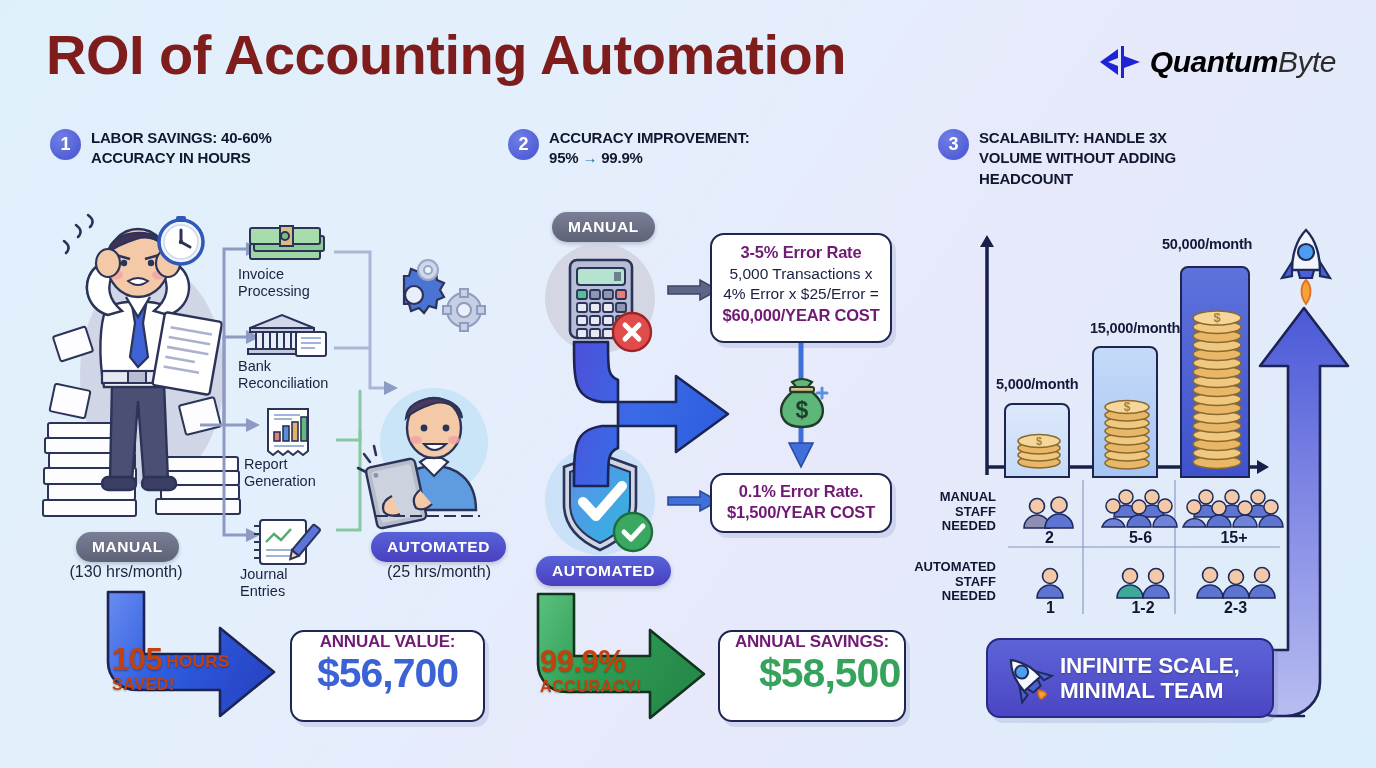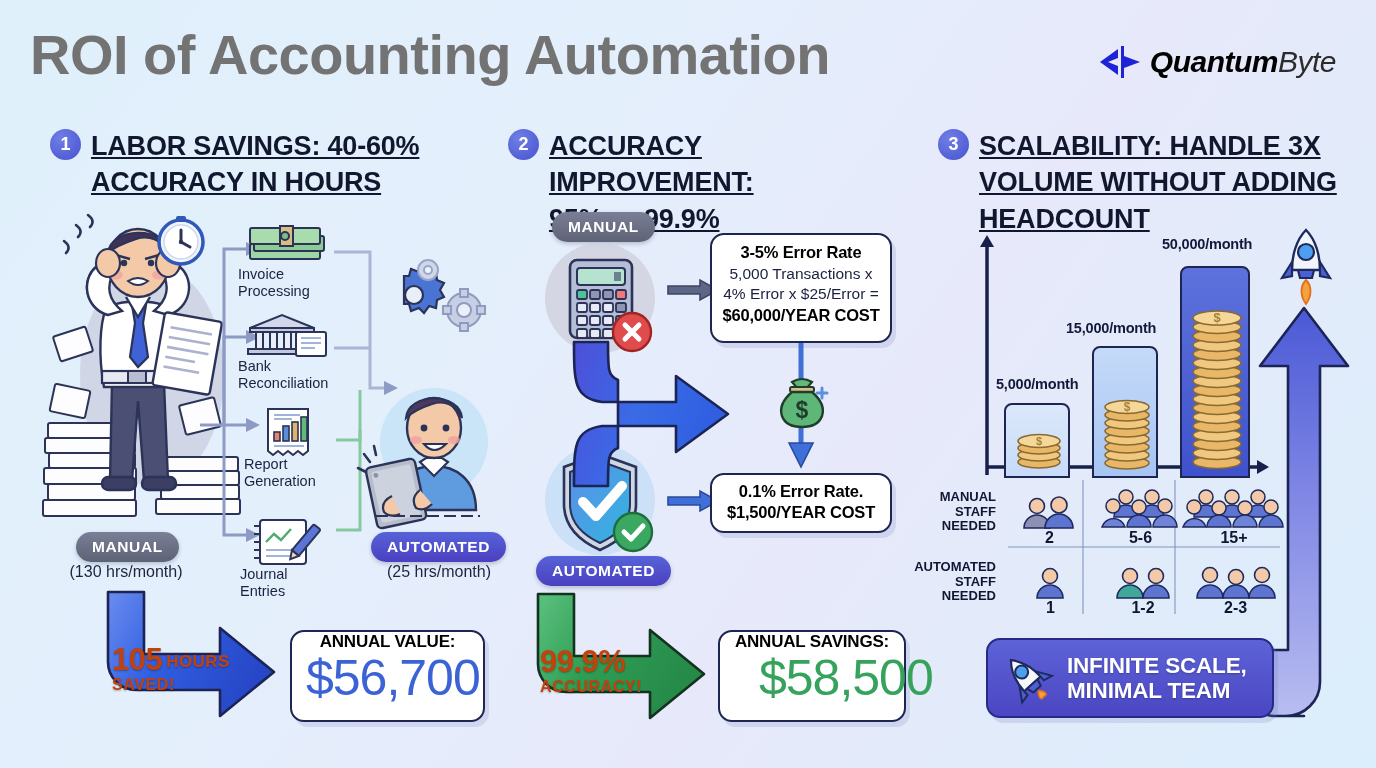--- a/index.html
+++ b/index.html
@@ -6,23 +6,23 @@
   html, body { width: 1376px; height: 768px; overflow: hidden; }
   body {
     font-family: "Liberation Sans", sans-serif;
     background: linear-gradient(125deg, #dff0fb 0%, #e4effc 35%, #e7e9fa 62%, #dbeefb 100%);
     position: relative;
     color: #141b3d;
   }
 
   
   #page-title {
-    position: absolute; left: 30px; top: 26px;
+    position: absolute; left: 46px; top: 26px;
     font-size: 56px; font-weight: bold; letter-spacing: -0.5px;
-    color: #737373; line-height: 1.05;
+    color: #7f1d1d; line-height: 1.05;
   }
   #brand-logo {
     position: absolute; right: 40px; top: 42px;
     display: flex; align-items: center; gap: 6px;
   }
   #brand-logo .mark { width: 46px; height: 40px; }
   #brand-logo .word { font-size: 30px; font-style: italic; letter-spacing: -0.5px; }
   #brand-logo .word b { font-weight: bold; color: #000; }
   #brand-logo .word i { font-style: italic; color: #2c2c2c; font-weight: 500; }
 
@@ -30,22 +30,22 @@
   .sec-head { position: absolute; display: flex; gap: 10px; align-items: flex-start; }
   .sec-num {
     flex: 0 0 auto;
     width: 31px; height: 31px; border-radius: 50%;
     background: radial-gradient(circle at 35% 30%, #6f7ee6, #4753cf);
     color: #fff; font-size: 18px; font-weight: bold;
     display: flex; align-items: center; justify-content: center;
     margin-top: 1px;
   }
   .sec-title {
-    font-size: 27px; font-weight: bold; line-height: 1.35;
-    letter-spacing: -0.2px; color: #10172f; text-decoration: underline;
+    font-size: 15px; font-weight: bold; line-height: 1.35;
+    letter-spacing: -0.2px; color: #10172f;
   }
   .sec-title .arrowchar { color: #1b6ea8; font-weight: bold; }
   #sec1 { left: 50px; top: 128px; width: 400px; }
   #sec2 { left: 508px; top: 128px; width: 400px; }
   #sec3 { left: 938px; top: 128px; width: 420px; }
 
   
   .pill {
     display: inline-flex; align-items: center; justify-content: center;
     border-radius: 20px; color: #fff; font-weight: bold;
@@ -59,23 +59,23 @@
   .sub-note { font-size: 16px; color: #1d2440; text-align: center; }
 
   .card {
     background: #fff;
     border: 2.5px solid #1d2550;
     border-radius: 14px;
     box-shadow: 4px 5px 0 rgba(120,130,190,.20);
     text-align: center;
     padding: 0 14px;
   }
-  .card .hd { font-size: 17px; font-weight: bold; color: #000000; letter-spacing: -0.2px; }
+  .card .hd { font-size: 17px; font-weight: bold; color: #701a75; letter-spacing: -0.2px; }
   .card .body { font-size: 15.5px; color: #1a2140; line-height: 1.28; }
-  .card .big { font-size: 50px; font-weight: normal; letter-spacing: -1px; line-height: 1.05; text-align: center; }
+  .card .big { font-size: 41px; font-weight: bold; letter-spacing: -1px; line-height: 1.05; text-align: center; }
   .big-blue  { color: #3b63d6; }
   .big-green { color: #36a35c; margin-left: 25px; }
 
   
   .proc-label { font-size: 14.5px; line-height: 1.15; color: #1b2240; }
 
   
   .res-arrow { position: absolute; }
   .res-arrow .txt {
     position: absolute; color: #c2410c; text-align: left;
@@ -106,21 +106,21 @@
   .staff-count { font-size: 16px; font-weight: bold; color: #101733; line-height: 1; margin-top: 1px; }
   .vdiv { position: absolute; top: 0; width: 1.5px; height: 134px; background: rgba(120,140,190,.5); }
   .hdiv { position: absolute; left: 96px; right: 2px; height: 1.5px; background: rgba(120,140,190,.45); }
 
   
   #infinite-banner {
     position: absolute; left: 986px; top: 638px; width: 288px; height: 80px;
     background: linear-gradient(180deg,#5d63d6,#4b46c4);
     border: 2.5px solid #262a86; border-radius: 14px;
     box-shadow: 4px 5px 0 rgba(120,130,190,.22);
-    display: flex; align-items: center; gap: 13px; padding-left: 12px;
+    display: flex; align-items: center; gap: 6px; padding-left: 12px;
   }
   #infinite-banner .btxt {
     color: #fff; font-size: 22.5px; font-weight: bold; line-height: 1.12;
     letter-spacing: -0.2px; text-shadow: 0 1px 2px rgba(0,0,0,.25);
   }
 
   svg { display: block; overflow: visible; }
   .abs { position: absolute; }
 </style>
 </head>
@@ -565,21 +565,21 @@
         <ellipse cx="33" cy="70" rx="22" ry="6" fill="#e8b768"></ellipse>
         <ellipse cx="33" cy="62" rx="22" ry="6" fill="#f0c87f"></ellipse>
         <ellipse cx="33" cy="54" rx="22" ry="6" fill="#e8b768"></ellipse>
         <ellipse cx="33" cy="46" rx="22" ry="6" fill="#f0c87f"></ellipse>
         <ellipse cx="33" cy="38" rx="22" ry="6" fill="#e8b768"></ellipse>
         <ellipse cx="33" cy="30" rx="22" ry="6.5" fill="#f5d79a"></ellipse>
       </g>
       <text x="33" y="34" font-size="12" font-weight="bold" text-anchor="middle" fill="#a8803a" font-family="Liberation Sans, sans-serif">$</text>
     </svg>
   </div>
-  <div class="bar-label" style="left:86px; top:92px;">15,000/month</div>
+  <div class="bar-label" style="left:110px; top:92px;">15,000/month</div>
 
   <div class="bar" style="left:200px; width:70px; height:212px; background:linear-gradient(180deg,#5d72dc,#3f52cd);">
     <svg width="70" height="180" viewBox="0 0 70 180" style="position:absolute; bottom:4px; left:0;">
       <g stroke="#8a6a2e" stroke-width="1.6">
         <ellipse cx="35" cy="170" rx="24" ry="6.5" fill="#e8b768"></ellipse>
         <ellipse cx="35" cy="161" rx="24" ry="6.5" fill="#f0c87f"></ellipse>
         <ellipse cx="35" cy="152" rx="24" ry="6.5" fill="#e8b768"></ellipse>
         <ellipse cx="35" cy="143" rx="24" ry="6.5" fill="#f0c87f"></ellipse>
         <ellipse cx="35" cy="134" rx="24" ry="6.5" fill="#e8b768"></ellipse>
         <ellipse cx="35" cy="125" rx="24" ry="6.5" fill="#f0c87f"></ellipse>

